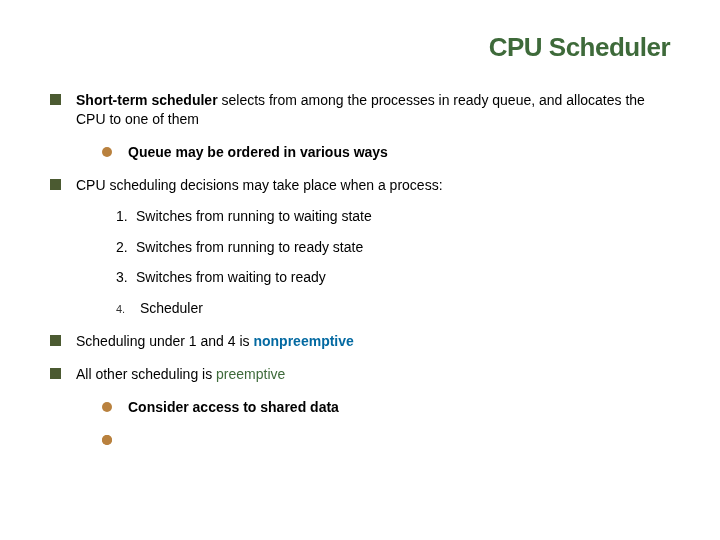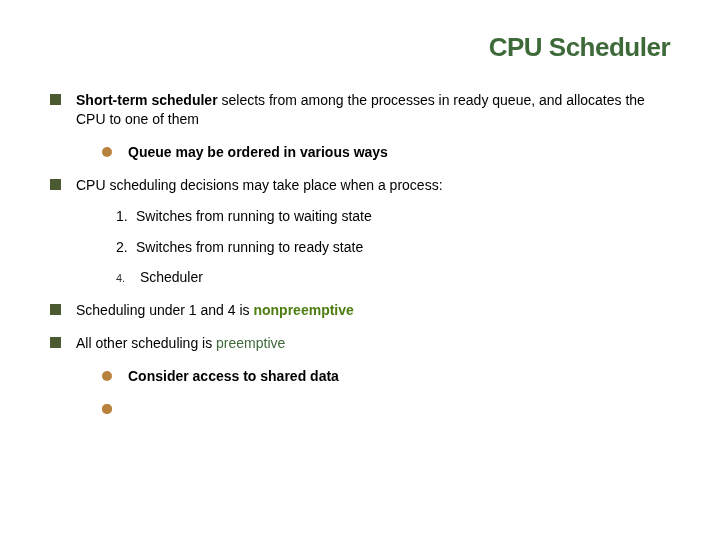--- a/index.html
+++ b/index.html
@@ -59,21 +59,21 @@
   .num {
     display: inline-block;
     width: 20px;
   }
   .num-small {
     font-size: 11px;
     color: #333;
     vertical-align: baseline;
   }
   .bold { font-weight: bold; text-align: right; }
-  .hl { color: #4d7c0f; font-weight: bold; }
+  .hl { color: #0369a1; font-weight: bold; }
   .hl-green { color: #3e6a3a; font-weight: normal; }
 </style>
 </head>
 <body>
 
 <div class="title">CPU Scheduler</div>
 
 <div class="item-l1">
   <span class="sq"></span>
   <span class="bold">Short-term scheduler</span><span> selects from among the processes in ready queue, and allocates the CPU to one of them</span>
@@ -81,20 +81,21 @@
     <span class="dot"></span>
     <span>Queue may be ordered in various ways</span>
   </div>
 </div>
 
 <div class="item-l1">
   <span class="sq"></span>
   <span>CPU scheduling decisions may take place when a process:</span>
   <div class="numline"><span class="num">1.</span><span>Switches from running to waiting state</span></div>
   <div class="numline"><span class="num">2.</span><span>Switches from running to ready state</span></div>
+  <div class="numline"><span class="num">3.</span><span>Switches from waiting to ready</span></div>
   <div class="numline"><span class="num num-small">4.</span>&nbsp;<span>Scheduler</span></div>
 </div>
 
 <div class="item-l1">
   <span class="sq"></span>
   <span>Scheduling under 1 and 4 is </span><span class="hl">nonpreemptive</span>
 </div>
 
 <div class="item-l1">
   <span class="sq"></span>

